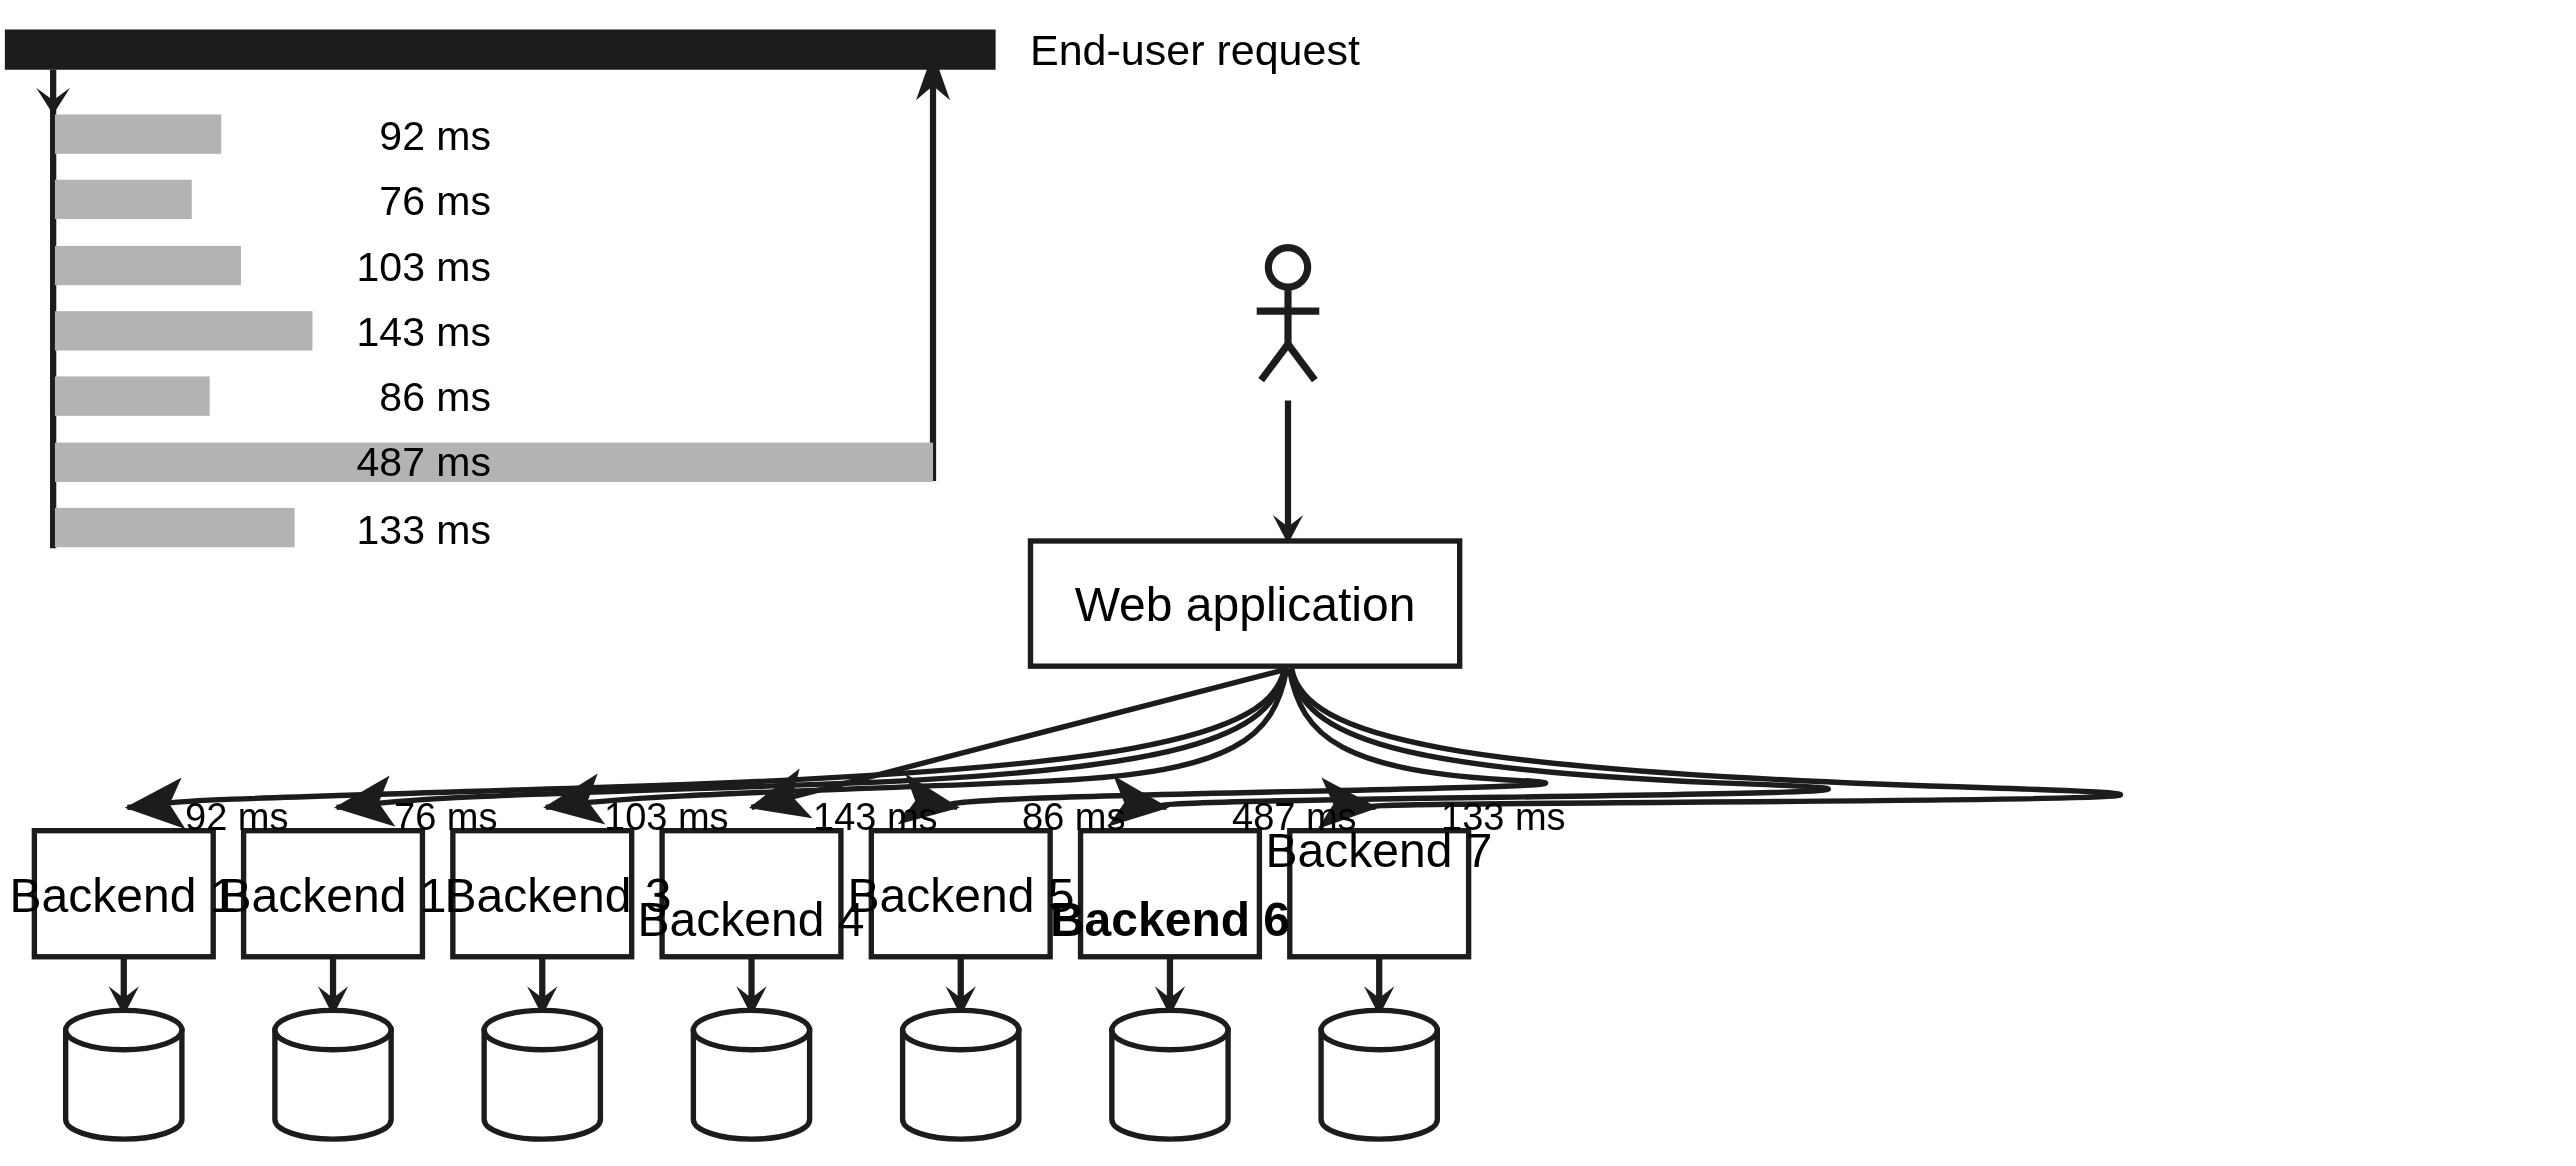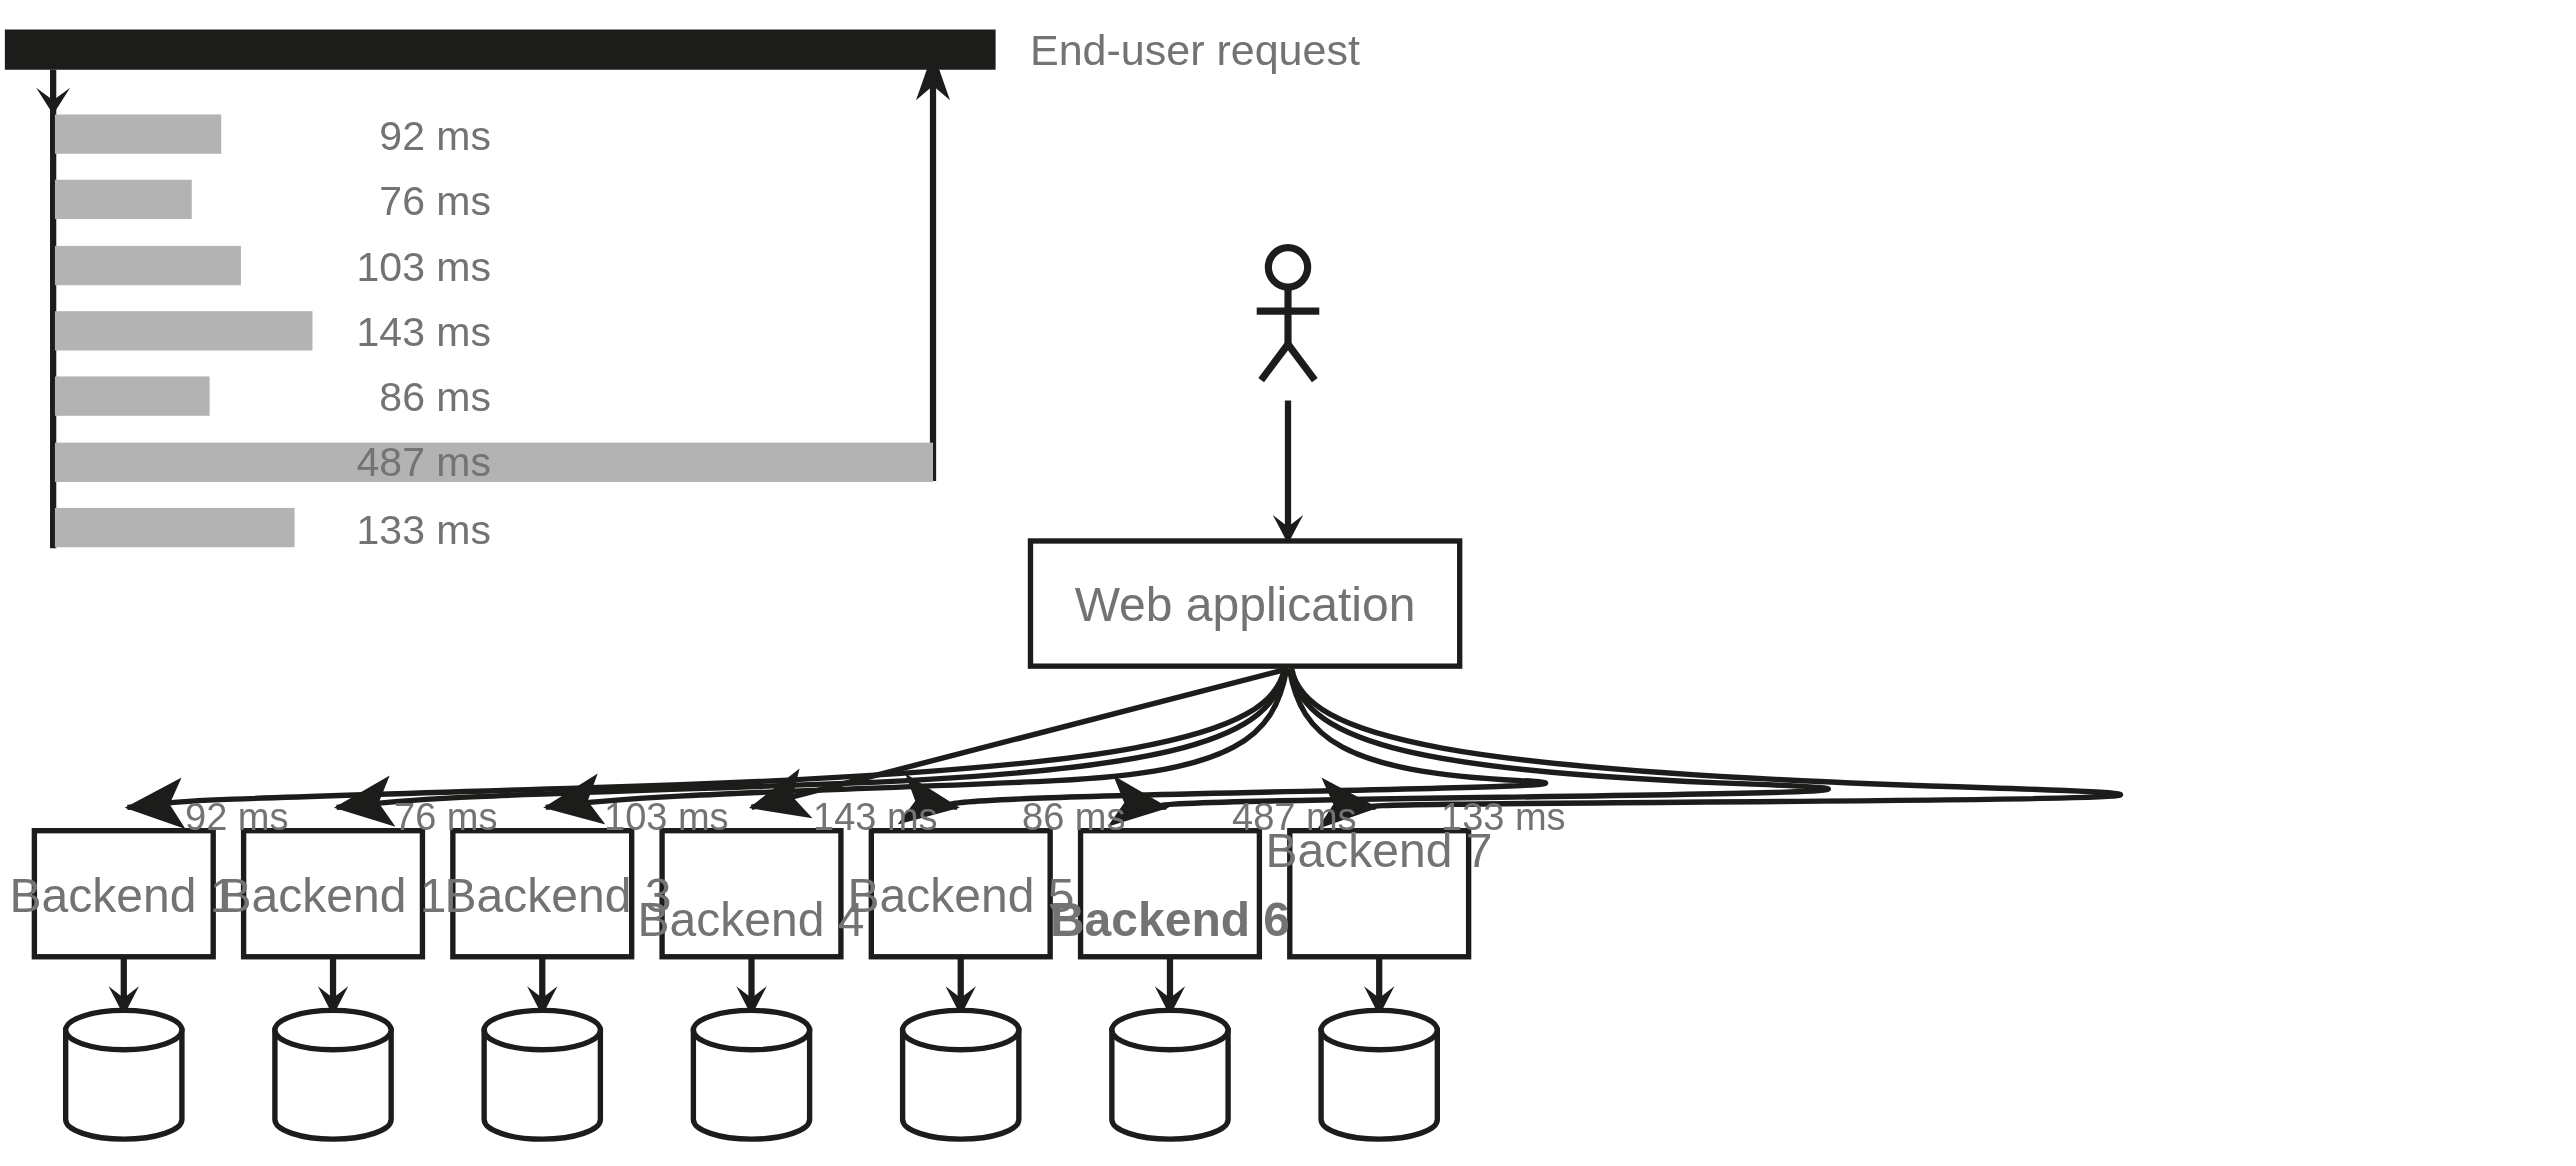--- a/index.html
+++ b/index.html
@@ -20,21 +20,21 @@
   #canvas svg {
     position: absolute;
     left: 0;
     top: 0;
     width: 2576px;
     height: 1166px;
   }
   .lbl {
     position: absolute;
     font-family: "Liberation Sans", sans-serif;
-    color: #737373;
+    color: #000000;
     white-space: nowrap;
     line-height: 1;
   }
   .timing-label {
     font-size: 41px;
     text-align: right;
     transform: translateY(-50%);
   }
   .edge-label {
     font-size: 38px;

